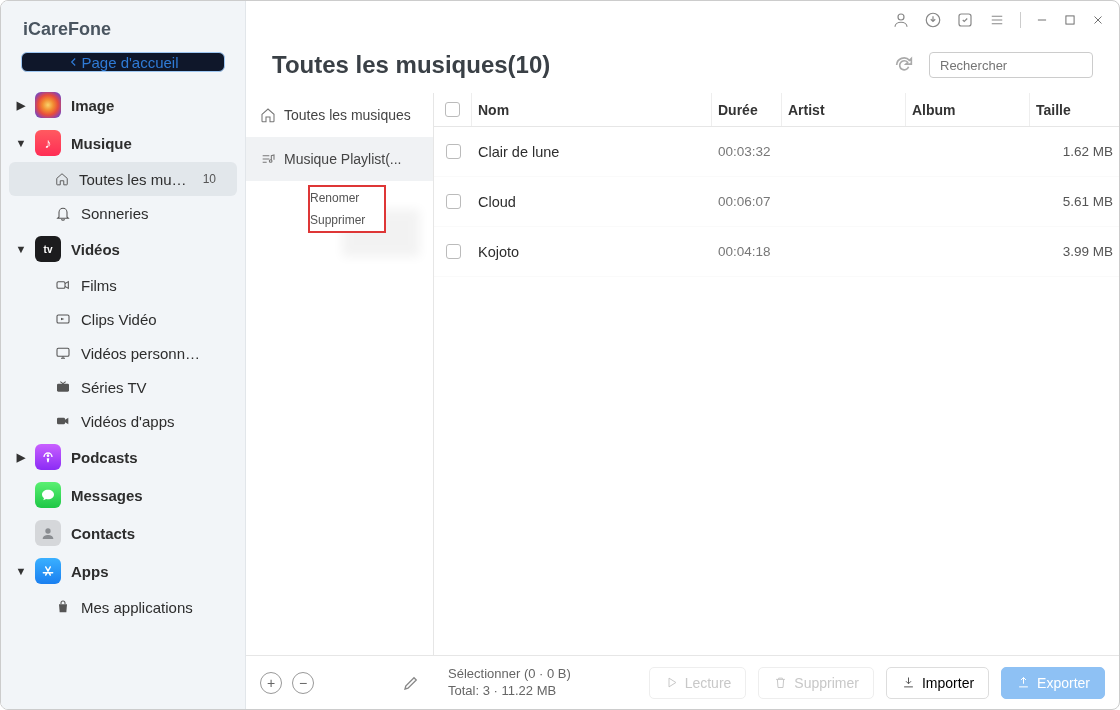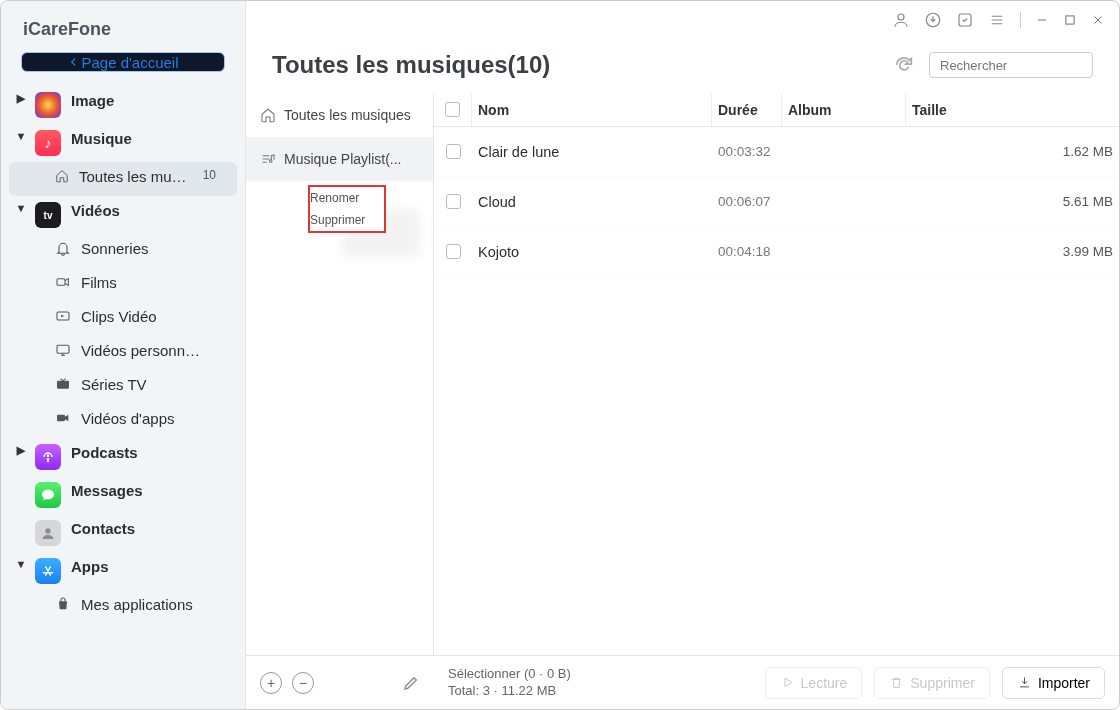--- a/index.html
+++ b/index.html
@@ -5,21 +5,21 @@
   * { box-sizing: border-box; margin: 0; padding: 0; font-family: "Segoe UI", Arial, sans-serif; }
   body { width: 1120px; height: 710px; background: #fff; display: flex; border: 1px solid #ccc; border-radius: 8px; overflow: hidden; position: relative; }
 
   
   .sidebar { width: 245px; background: #f2f5f8; display: flex; flex-direction: column; border-right: 1px solid #e2e6ea; }
   .app-title { font-size: 18px; font-weight: 600; color: #4a5560; padding: 18px 22px 12px; }
   .home-btn { margin: 0 20px 14px; height: 20px; border: 1px solid #9ec7f3; border-radius: 6px; background: #0f172a; color: #2f7bd6; font-size: 15px; display: flex; align-items: center; justify-content: center; gap: 0; cursor: pointer; }
   .home-btn svg { width: 14px; height: 14px; fill: none; stroke: #2f7bd6; stroke-width: 2; }
 
   .nav { flex: 1; overflow-y: auto; font-size: 15px; color: #2d2d2d; }
-  .nav-item { display: flex; align-items: flex-start; padding: 6px 16px; gap: 10px; cursor: pointer; }
+  .nav-item { display: flex; align-items: center; padding: 6px 16px; gap: 10px; cursor: pointer; }
   .nav-item.top { font-weight: 600; }
   .nav-item.sub { padding-left: 54px; font-weight: 400; height: 34px; }
   .nav-item.selected { background: #e2e7eb; border-radius: 6px; margin: 0 8px; padding-left: 46px; }
   .tri { width: 8px; display: inline-flex; justify-content: center; color: #333; font-size: 11px; }
   .tri.open::before { content: "▼"; }
   .tri.closed::before { content: "▶"; }
   .app-icon { width: 26px; height: 26px; border-radius: 6px; display: inline-flex; align-items: center; justify-content: center; color: #fff; font-size: 14px; }
   .sub-icon { width: 16px; height: 16px; stroke: #555; fill: none; stroke-width: 1.6; }
   .badge { margin-left: auto; background: #e2e7eb; color: #555; font-size: 12px; border-radius: 3px; padding: 0 5px; }
   .ellipsis { overflow: hidden; text-overflow: ellipsis; white-space: nowrap; max-width: 120px; }
@@ -106,32 +106,32 @@
       <span class="app-icon" style="background:linear-gradient(#ff5a60,#ff2d55);">♪</span>
       <span>Musique</span>
     </div>
     <div class="nav-item sub selected">
       <svg class="sub-icon" viewBox="0 0 24 24">
           <path d="M3 11l9-8 9 8v10a1 1 0 0 1-1 1h-5v-7h-6v7H4a1 1 0 0 1-1-1z"></path>
         </svg>
       <span class="ellipsis">Toutes les musiq...</span>
       <span class="badge">10</span>
     </div>
+    <div class="nav-item sub">
+      <svg class="sub-icon" viewBox="0 0 24 24">
+          <path d="M6 18V11a6 6 0 1 1 12 0v7l2 2H4z"></path>
+          <path d="M10 21a2 2 0 0 0 4 0"></path>
+        </svg>
+      <span>Sonneries</span>
+    </div>
+
     <div class="nav-item top">
       <span class="tri open"></span>
       <span class="app-icon" style="background:#1c1c1e;font-size:10px;font-weight:600;">tv</span>
       <span>Vidéos</span>
-    </div>
-
-    <div class="nav-item sub">
-      <svg class="sub-icon" viewBox="0 0 24 24">
-          <path d="M6 18V11a6 6 0 1 1 12 0v7l2 2H4z"></path>
-          <path d="M10 21a2 2 0 0 0 4 0"></path>
-        </svg>
-      <span>Sonneries</span>
     </div>
     <div class="nav-item sub">
       <svg class="sub-icon" viewBox="0 0 24 24">
           <rect x="3" y="7" width="12" height="10" rx="2"></rect>
           <path d="M15 10l5-3v10l-5-3"></path>
         </svg>
       <span>Films</span>
     </div>
     <div class="nav-item sub">
       <svg class="sub-icon" viewBox="0 0 24 24">
@@ -281,20 +281,21 @@
       </div>
     </div>
 
     <div class="table-wrap">
       <div class="thead">
         <div class="col-chk">
             <span class="chk"></span>
           </div>
         <div class="col-nom">Nom</div>
         <div class="col-dur">Durée</div>
+        <div class="col-art">Artist</div>
         <div class="col-alb">Album</div>
         <div class="col-siz">Taille</div>
       </div>
       <div class="tbody" id="tbody">
           <div class="trow">
             <div class="col-chk">
               <span class="chk"></span>
             </div>
             <div class="col-nom">Clair de lune</div>
             <div class="col-dur">00:03:32</div>
@@ -351,15 +352,21 @@
             <path d="M5 7h14M9 7V5h6v2M7 7l1 13h8l1-13"></path>
           </svg>
         <span>Supprimer</span>
       </button>
       <button class="act-btn">
         <svg viewBox="0 0 24 24">
             <path d="M12 4v10m-4-4 4 4 4-4M5 19h14"></path>
           </svg>
         <span>Importer</span>
       </button>
+      <button class="act-btn export">
+        <svg viewBox="0 0 24 24">
+            <path d="M12 14V4m-4 4 4-4 4 4M5 19h14"></path>
+          </svg>
+        <span>Exporter</span>
+      </button>
     </div>
   </div>
 </main>
 
 </body></html>

